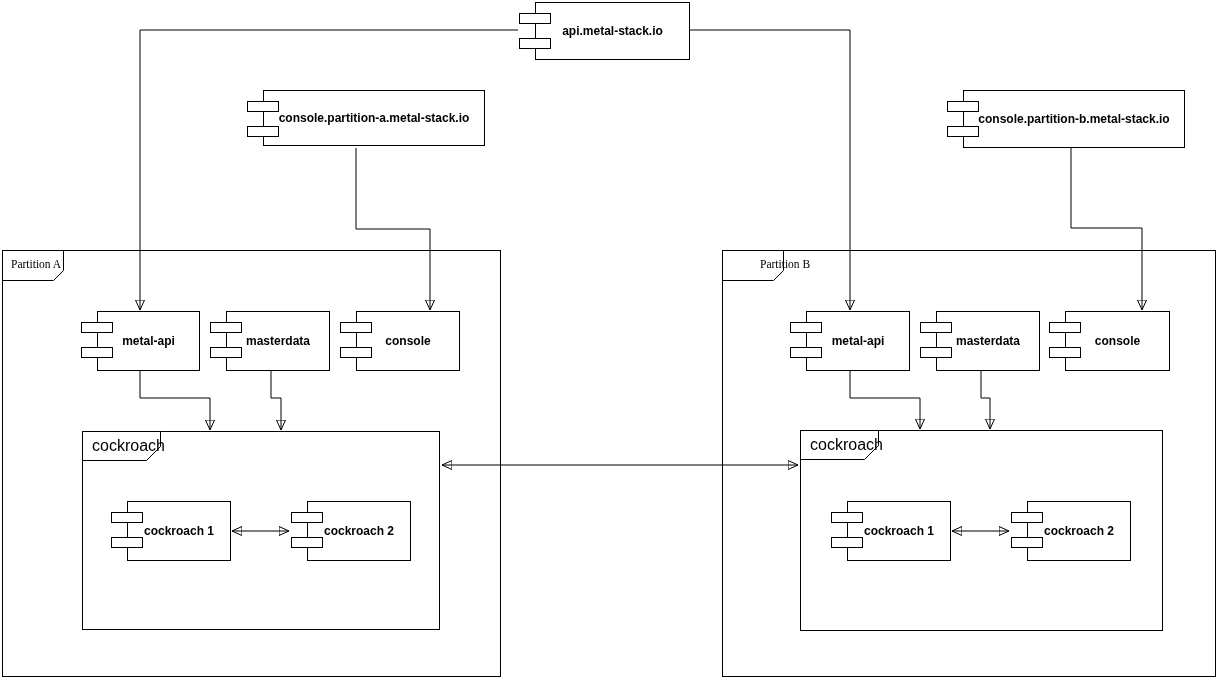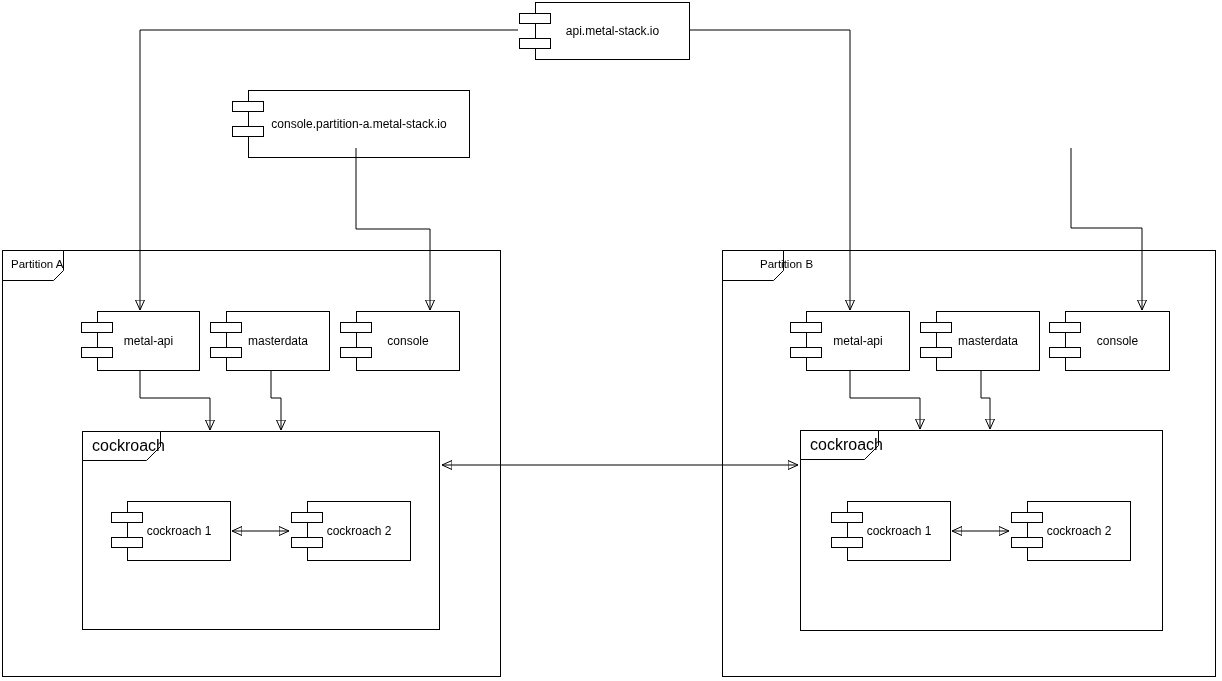--- a/index.html
+++ b/index.html
@@ -1,28 +1,28 @@
 <!DOCTYPE html>
 <html><head>
 <meta charset="utf-8">
 <style>
   html,body{margin:0;padding:0;background:#ffffff;}
   #canvas{position:relative;width:1222px;height:681px;background:#ffffff;overflow:hidden;
           font-family:"Liberation Sans",sans-serif;color:#000;}
   .partition,.package{position:absolute;border:1px solid #000;background:#ffffff;box-sizing:border-box;}
   .component{position:absolute;border:1px solid #000;background:#ffffff;box-sizing:border-box;
-             display:flex;align-items:center;justify-content:center;font-size:12px;}
+             display:flex;align-items:center;justify-content:center;font-size:12px;font-weight:bold;}
   .component .label{white-space:nowrap;line-height:1;}
   .port{position:absolute;left:-17px;width:32px;height:11px;border:1px solid #000;background:#ffffff;box-sizing:border-box;}
   .port.p1{top:10px}
   .port.p2{top:35px}
   .tab{position:absolute;overflow:visible;}
   .tab polygon{fill:#ffffff;stroke:#000000;stroke-width:1;}
   .tab-label{position:absolute;display:flex;align-items:center;font-size:16px;white-space:nowrap;line-height:1;}
-  .tab-label.serif{font-family:Liberation Sans, sans-serif;font-size:11.5px;}
+  .tab-label.serif{font-family:Liberation Serif, serif;font-size:11.5px;}
   #edge-layer{position:absolute;left:0;top:0;pointer-events:none;}
   #edge-layer path{stroke:#000000;stroke-width:1;fill:none;}
 </style>
 </head>
 <body>
 
 <div id="canvas">
 
   <div class="partition" style="left:2px;top:250px;width:499px;height:427px"></div>
   <svg class="tab" style="left:2px;top:250px" width="72" height="32">
@@ -47,26 +47,31 @@
     <polygon points="0.5,0.5 78.5,0.5 78.5,15.5 64.5,29.5 0.5,29.5"></polygon>
   </svg>
   <div class="tab-label" style="left:810px;top:431px;height:27px">cockroach</div>
 
   <div class="component" style="left:535px;top:2px;width:155px;height:58px">
     <span class="port p1"></span>
     <span class="port p2"></span>
     <span class="label">api.metal-stack.io</span>
   </div>
 
-  <div class="component" style="left:248px;top:90px;width:222px;height:68px">
+  <div class="component" style="left:263px;top:90px;width:222px;height:56px">
     <span class="port p1"></span>
     <span class="port p2"></span>
     <span class="label">console.partition-a.metal-stack.io</span>
   </div>
 
+  <div class="component" style="left:963px;top:90px;width:222px;height:58px">
+    <span class="port p1"></span>
+    <span class="port p2"></span>
+    <span class="label">console.partition-b.metal-stack.io</span>
+  </div>
 
   <div class="component" style="left:97px;top:311px;width:103px;height:60px">
     <span class="port p1"></span>
     <span class="port p2"></span>
     <span class="label">metal-api</span>
   </div>
 
   <div class="component" style="left:226px;top:311px;width:104px;height:60px">
     <span class="port p1"></span>
     <span class="port p2"></span>

